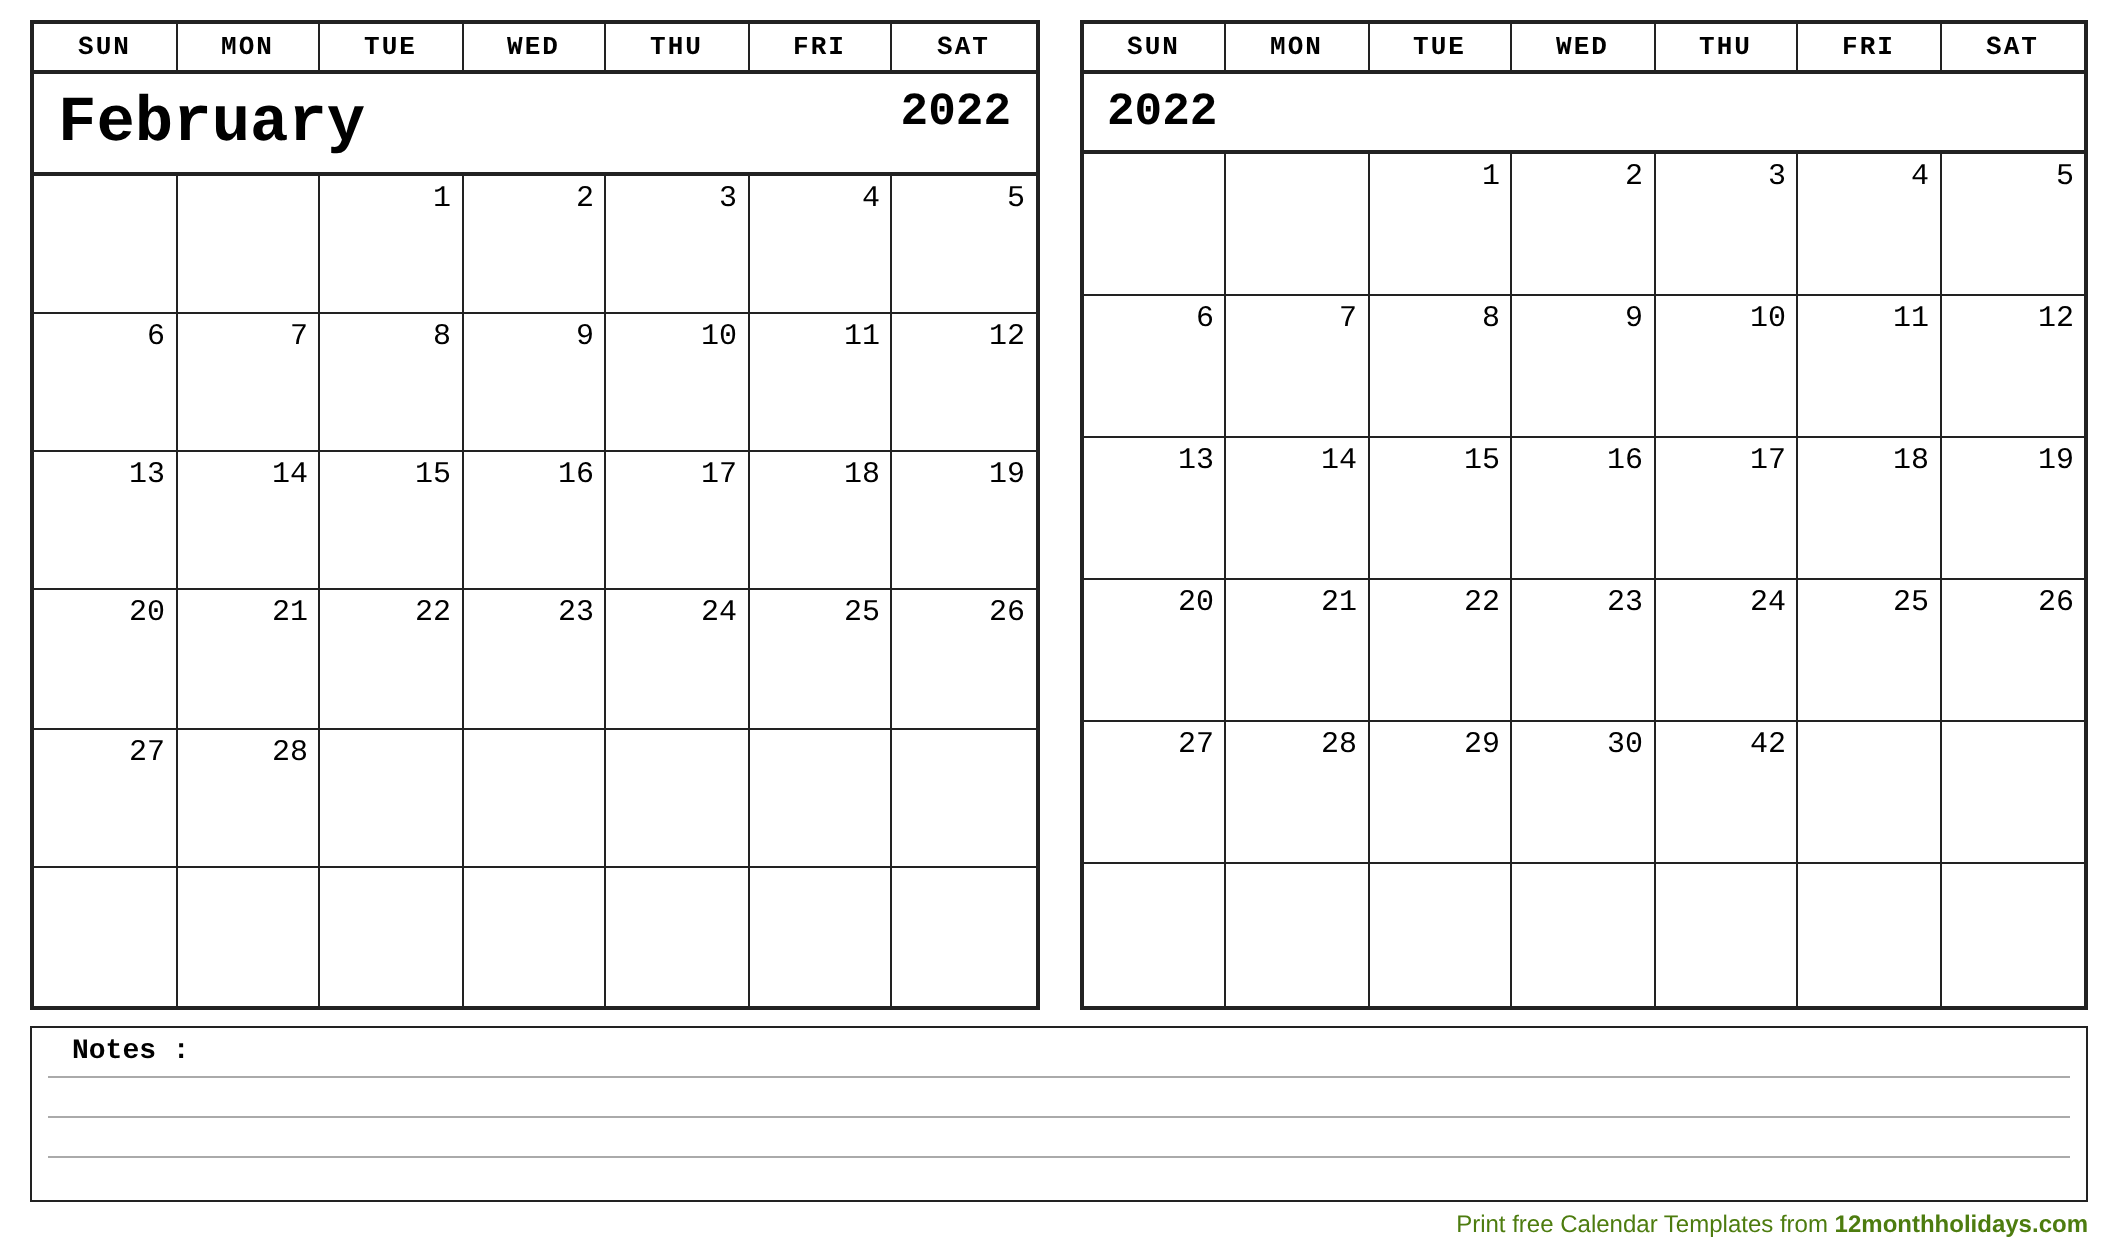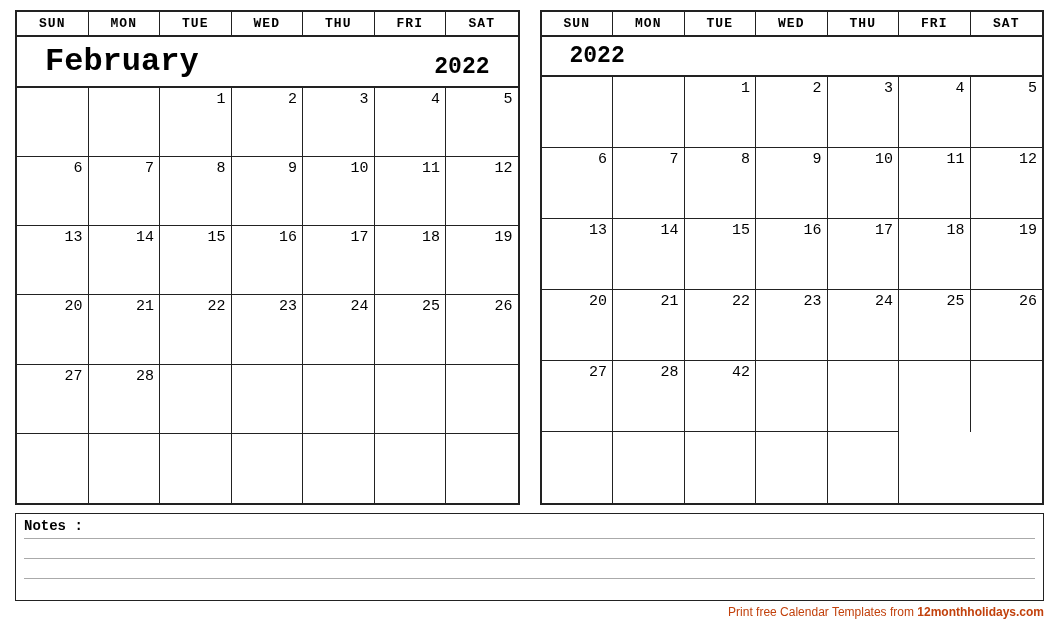--- a/index.html
+++ b/index.html
@@ -37,22 +37,22 @@
       font-weight: bold;
       font-size: 13px;
       padding: 4px 2px;
       border-right: 1px solid #222;
       letter-spacing: 1px;
     }
     .day-header:last-child { border-right: none; }
 
     .month-title-row {
       display: flex;
-      align-items: flex-end;
-      padding: 6px 28px;
+      align-items: flex-start;
+      padding: 6px 12px;
       border-bottom: 2px solid #222;
     }
 
     .month-name {
       font-size: 32px;
       font-weight: bold;
       font-family: 'Courier New', Courier, monospace;
       flex: 1;
     }
 
@@ -95,34 +95,35 @@
       margin-top: 8px;
       border: 1px solid #222;
       padding: 4px 8px;
     }
 
     .notes-label {
       font-size: 14px;
       font-family: 'Courier New', Courier, monospace;
       font-weight: bold;
       margin-bottom: 4px;
+      margin-left: 12px;
     }
 
     .notes-line {
       border-top: 1px solid #aaa;
       height: 18px;
       margin-top: 2px;
     }
 
     .footer {
       text-align: right;
       font-size: 12px;
       font-family: Arial, sans-serif;
       margin-top: 4px;
-      color: #c2410c;
+      color: #4d7c0f;
     }
 
     .footer strong {
       font-weight: bold;
     }
   </style>
 </head>
 <body>
 
 <div class="calendars-row">
@@ -222,20 +223,22 @@
         <div class="cal-cell">19</div>
         <div class="cal-cell">20</div>
         <div class="cal-cell">21</div>
         <div class="cal-cell">22</div>
         <div class="cal-cell">23</div>
         <div class="cal-cell">24</div>
         <div class="cal-cell">25</div>
         <div class="cal-cell">26</div>
         <div class="cal-cell">27</div>
         <div class="cal-cell">28</div>
+        <div class="cal-cell">29</div>
+        <div class="cal-cell">30</div>
         <div class="cal-cell">42</div>
         <div class="cal-cell"></div>
         <div class="cal-cell"></div>
         <div class="cal-cell last-row"></div>
         <div class="cal-cell last-row"></div>
         <div class="cal-cell last-row"></div>
         <div class="cal-cell last-row"></div>
         <div class="cal-cell last-row"></div>
         <div class="cal-cell last-row"></div>
         <div class="cal-cell last-row"></div>

